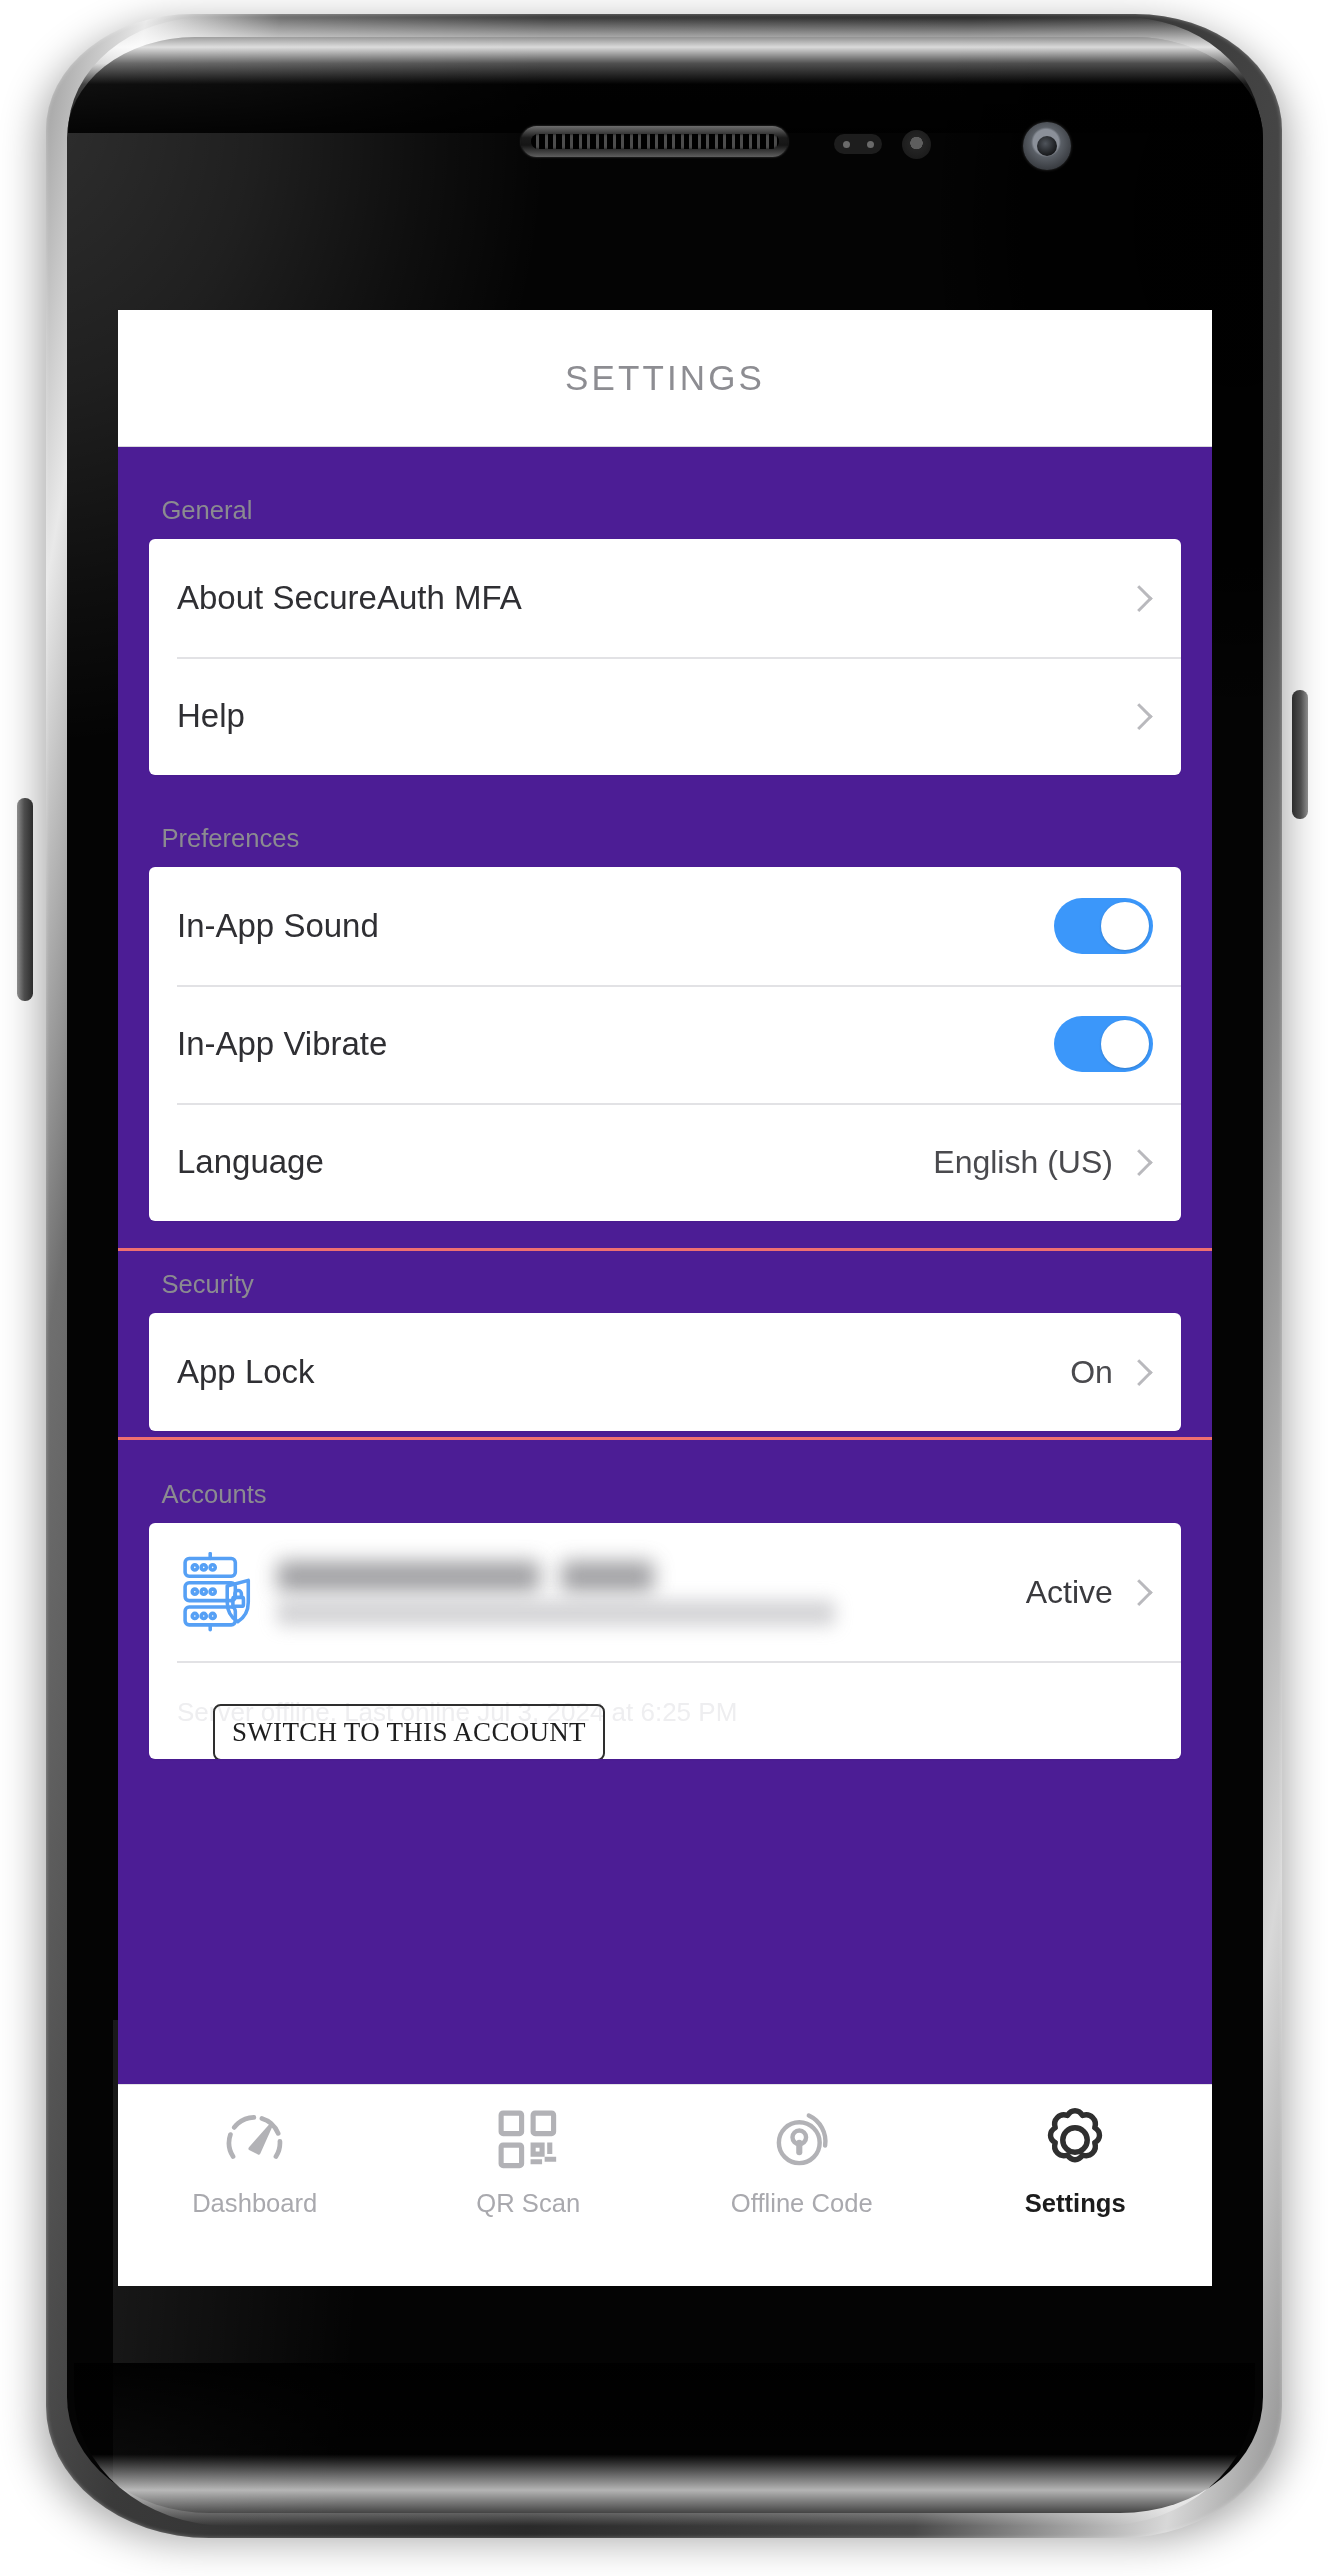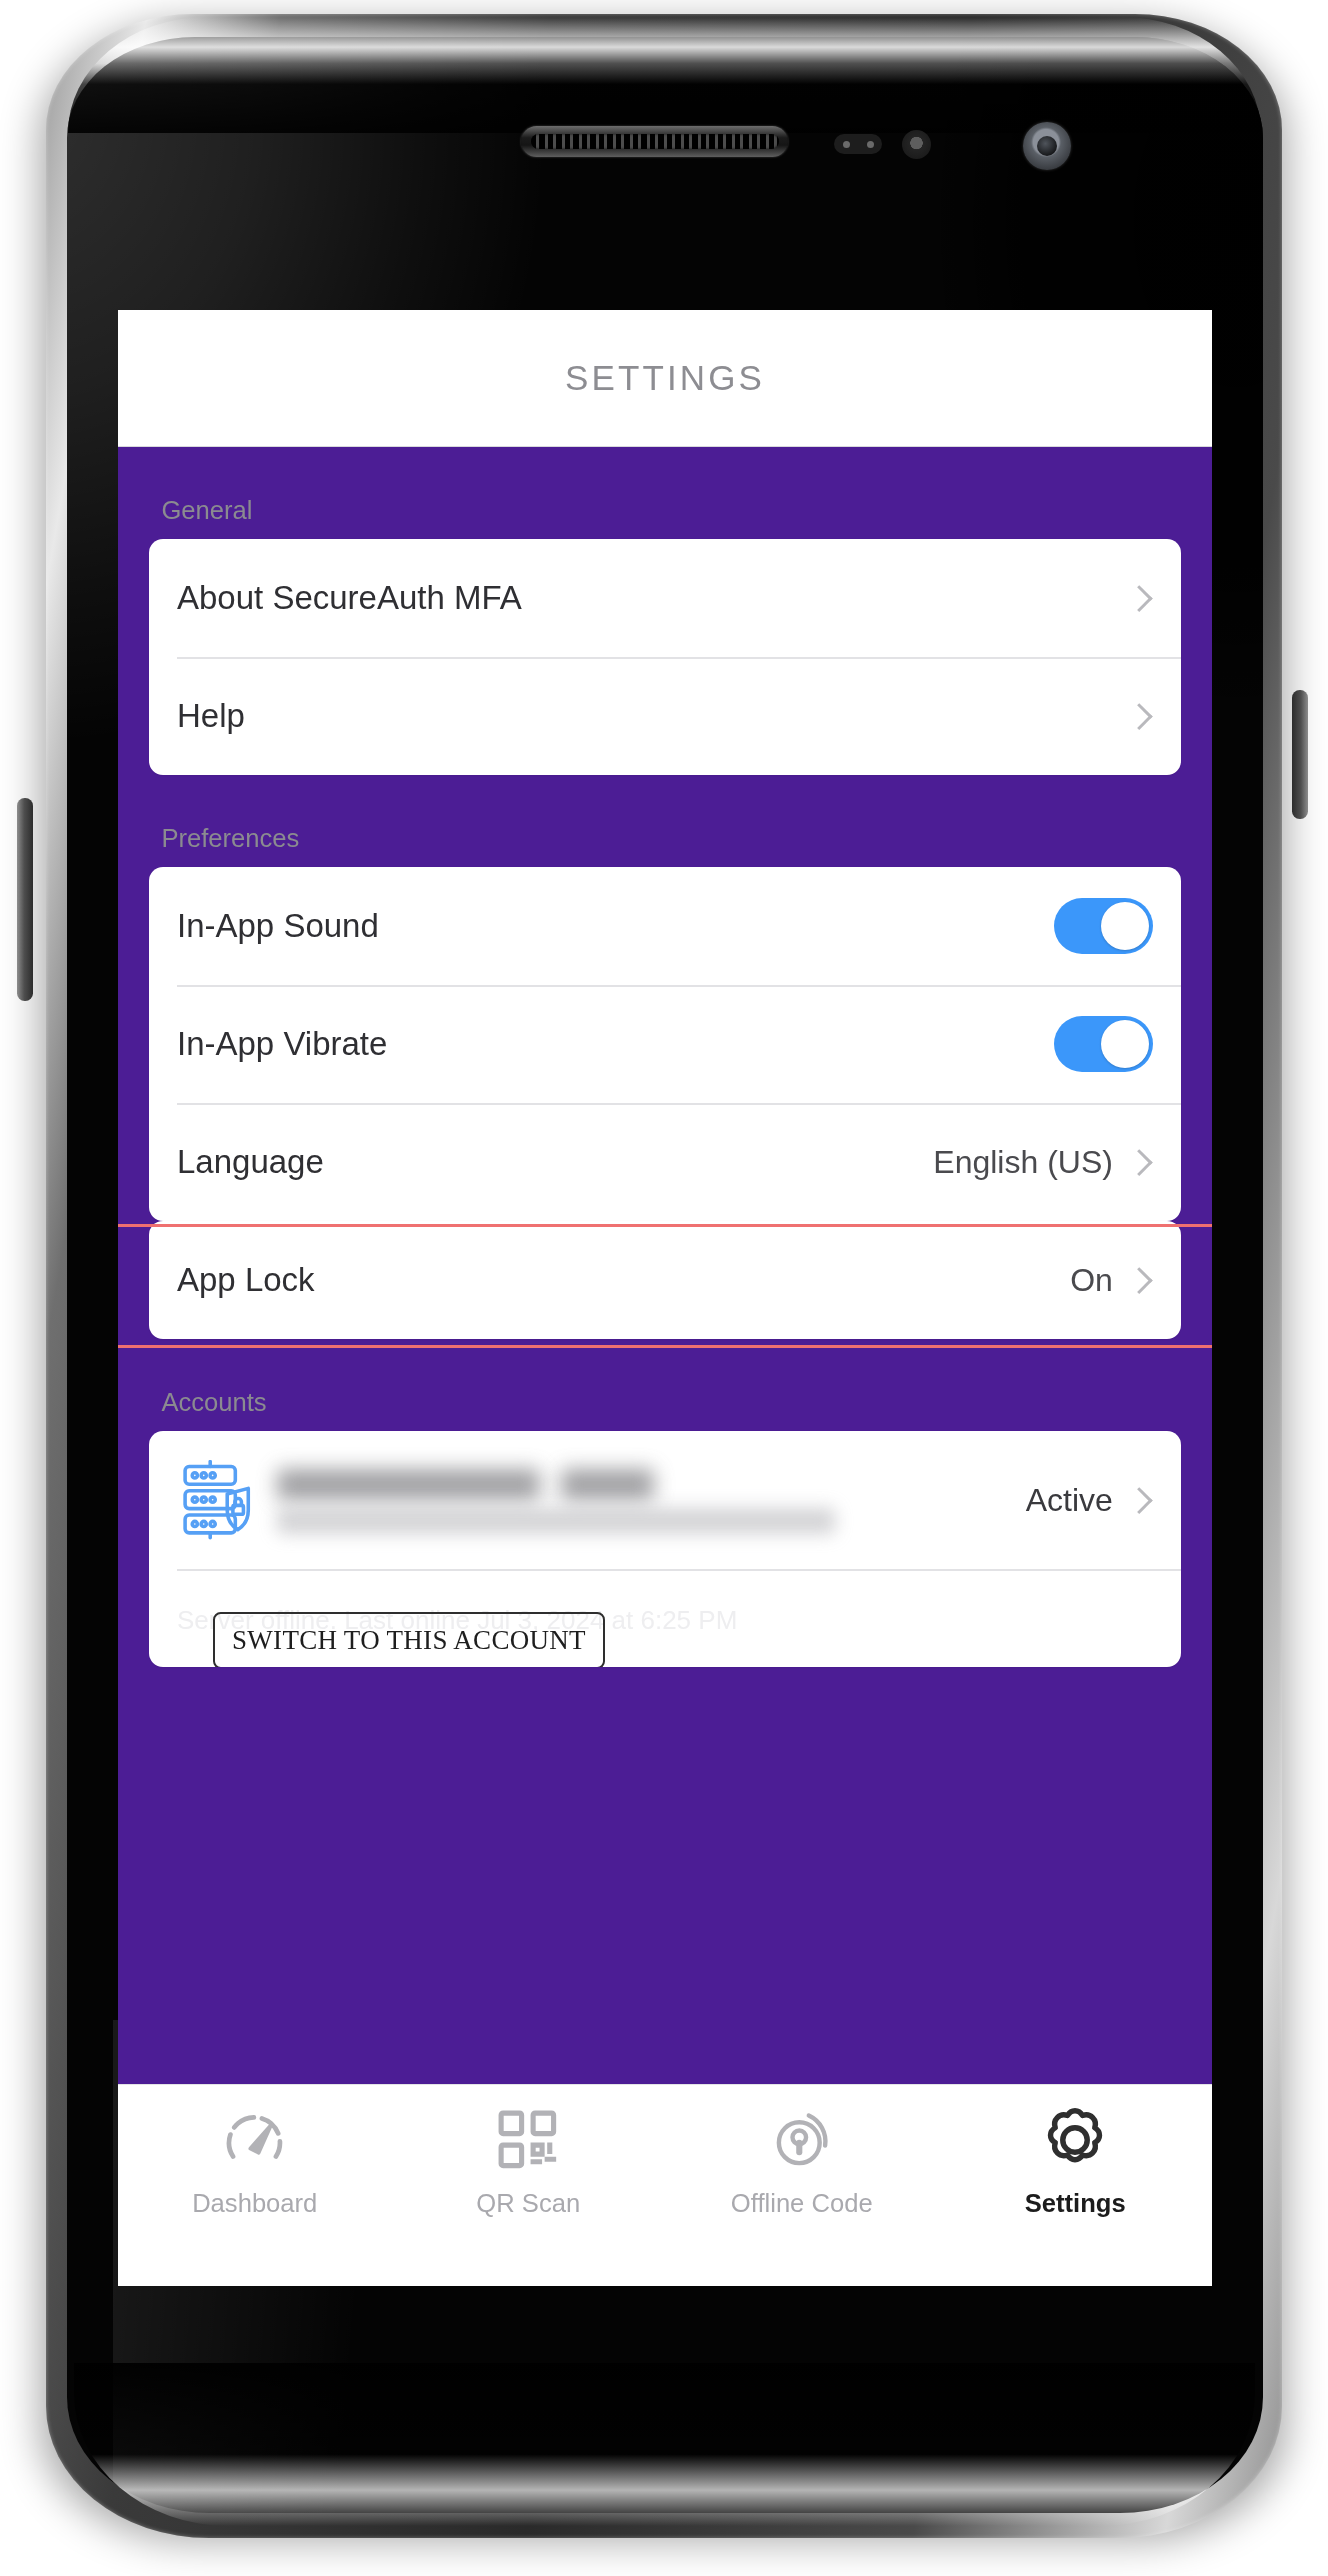--- a/index.html
+++ b/index.html
@@ -139,21 +139,21 @@
     font-size:35px;color:#8d8d92;letter-spacing:3.1px;font-weight:400;
   }
   #scroll-body{
     flex:1 1 auto;overflow:hidden;position:relative;
   }
   .section{padding:0 31px;}
   .section-label{
     font-size:25.6px;color:#8b8b90;padding:25px 12.4px 14px 12.4px;font-weight:400;margin-top:24px;
   }
   .card{
-    background:#ffffff;border-radius:14px;overflow:hidden;
+    background:#ffffff;border-radius:6px;overflow:hidden;
     box-shadow:0 0.8px 1.5px rgba(0,0,0,.05);
   }
   .row{
     height:118px;display:flex;align-items:center;padding:0 28px;position:relative;
   }
   .row + .row::before{
     content:"";position:absolute;left:28px;right:0;top:0;height:1.5px;background:#e2e2e5;
   }
   .row-label{font-size:33px;color:#2f2f33;font-weight:400;flex:1 1 auto;}
   .row-value{font-size:32px;color:#4a4a4e;margin-right:17px;}
@@ -286,20 +286,21 @@
         <div class="row">
           <div class="row-label">Language</div>
           <div class="row-value">English (US)</div>
           <div class="chevron"></div>
         </div>
       </div>
     </div>
 
     <div class="section" id="security-section">
       <div id="security-highlight"></div>
+      <div class="section-label">Security</div>
       <div class="card">
         <div class="row">
           <div class="row-label">App Lock</div>
           <div class="row-value">On</div>
           <div class="chevron"></div>
         </div>
       </div>
     </div>
 
     <div class="section">

